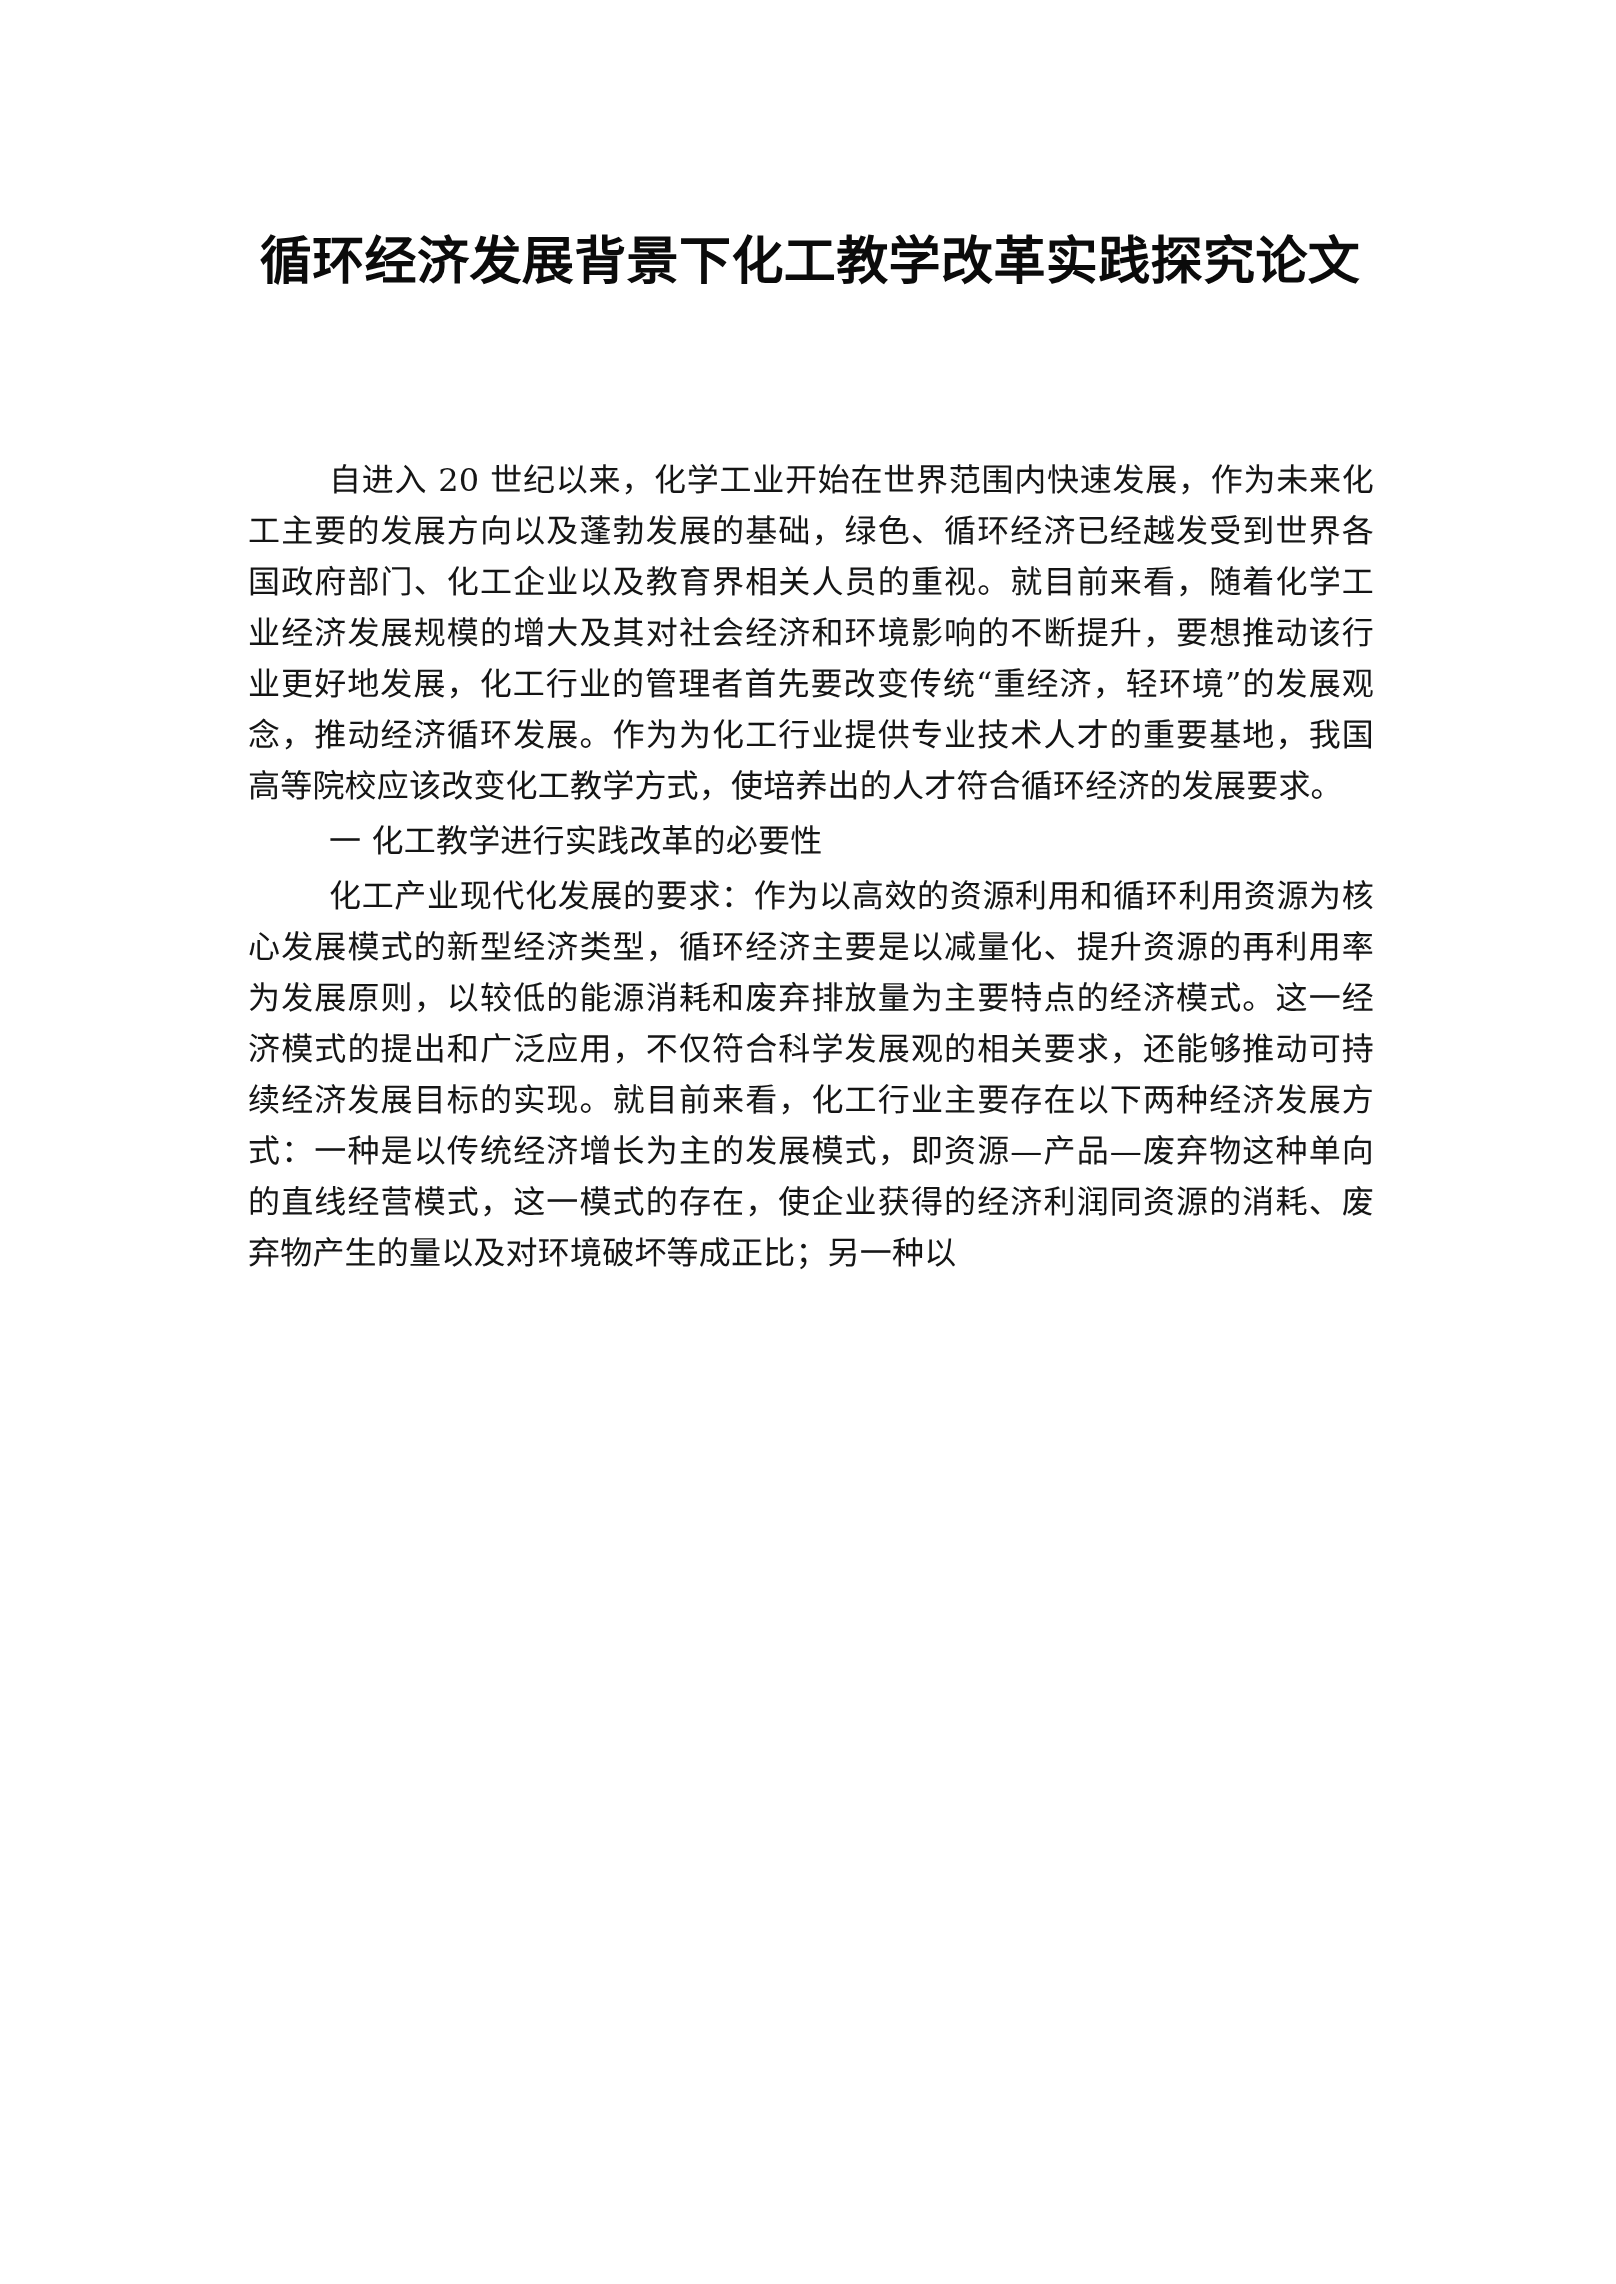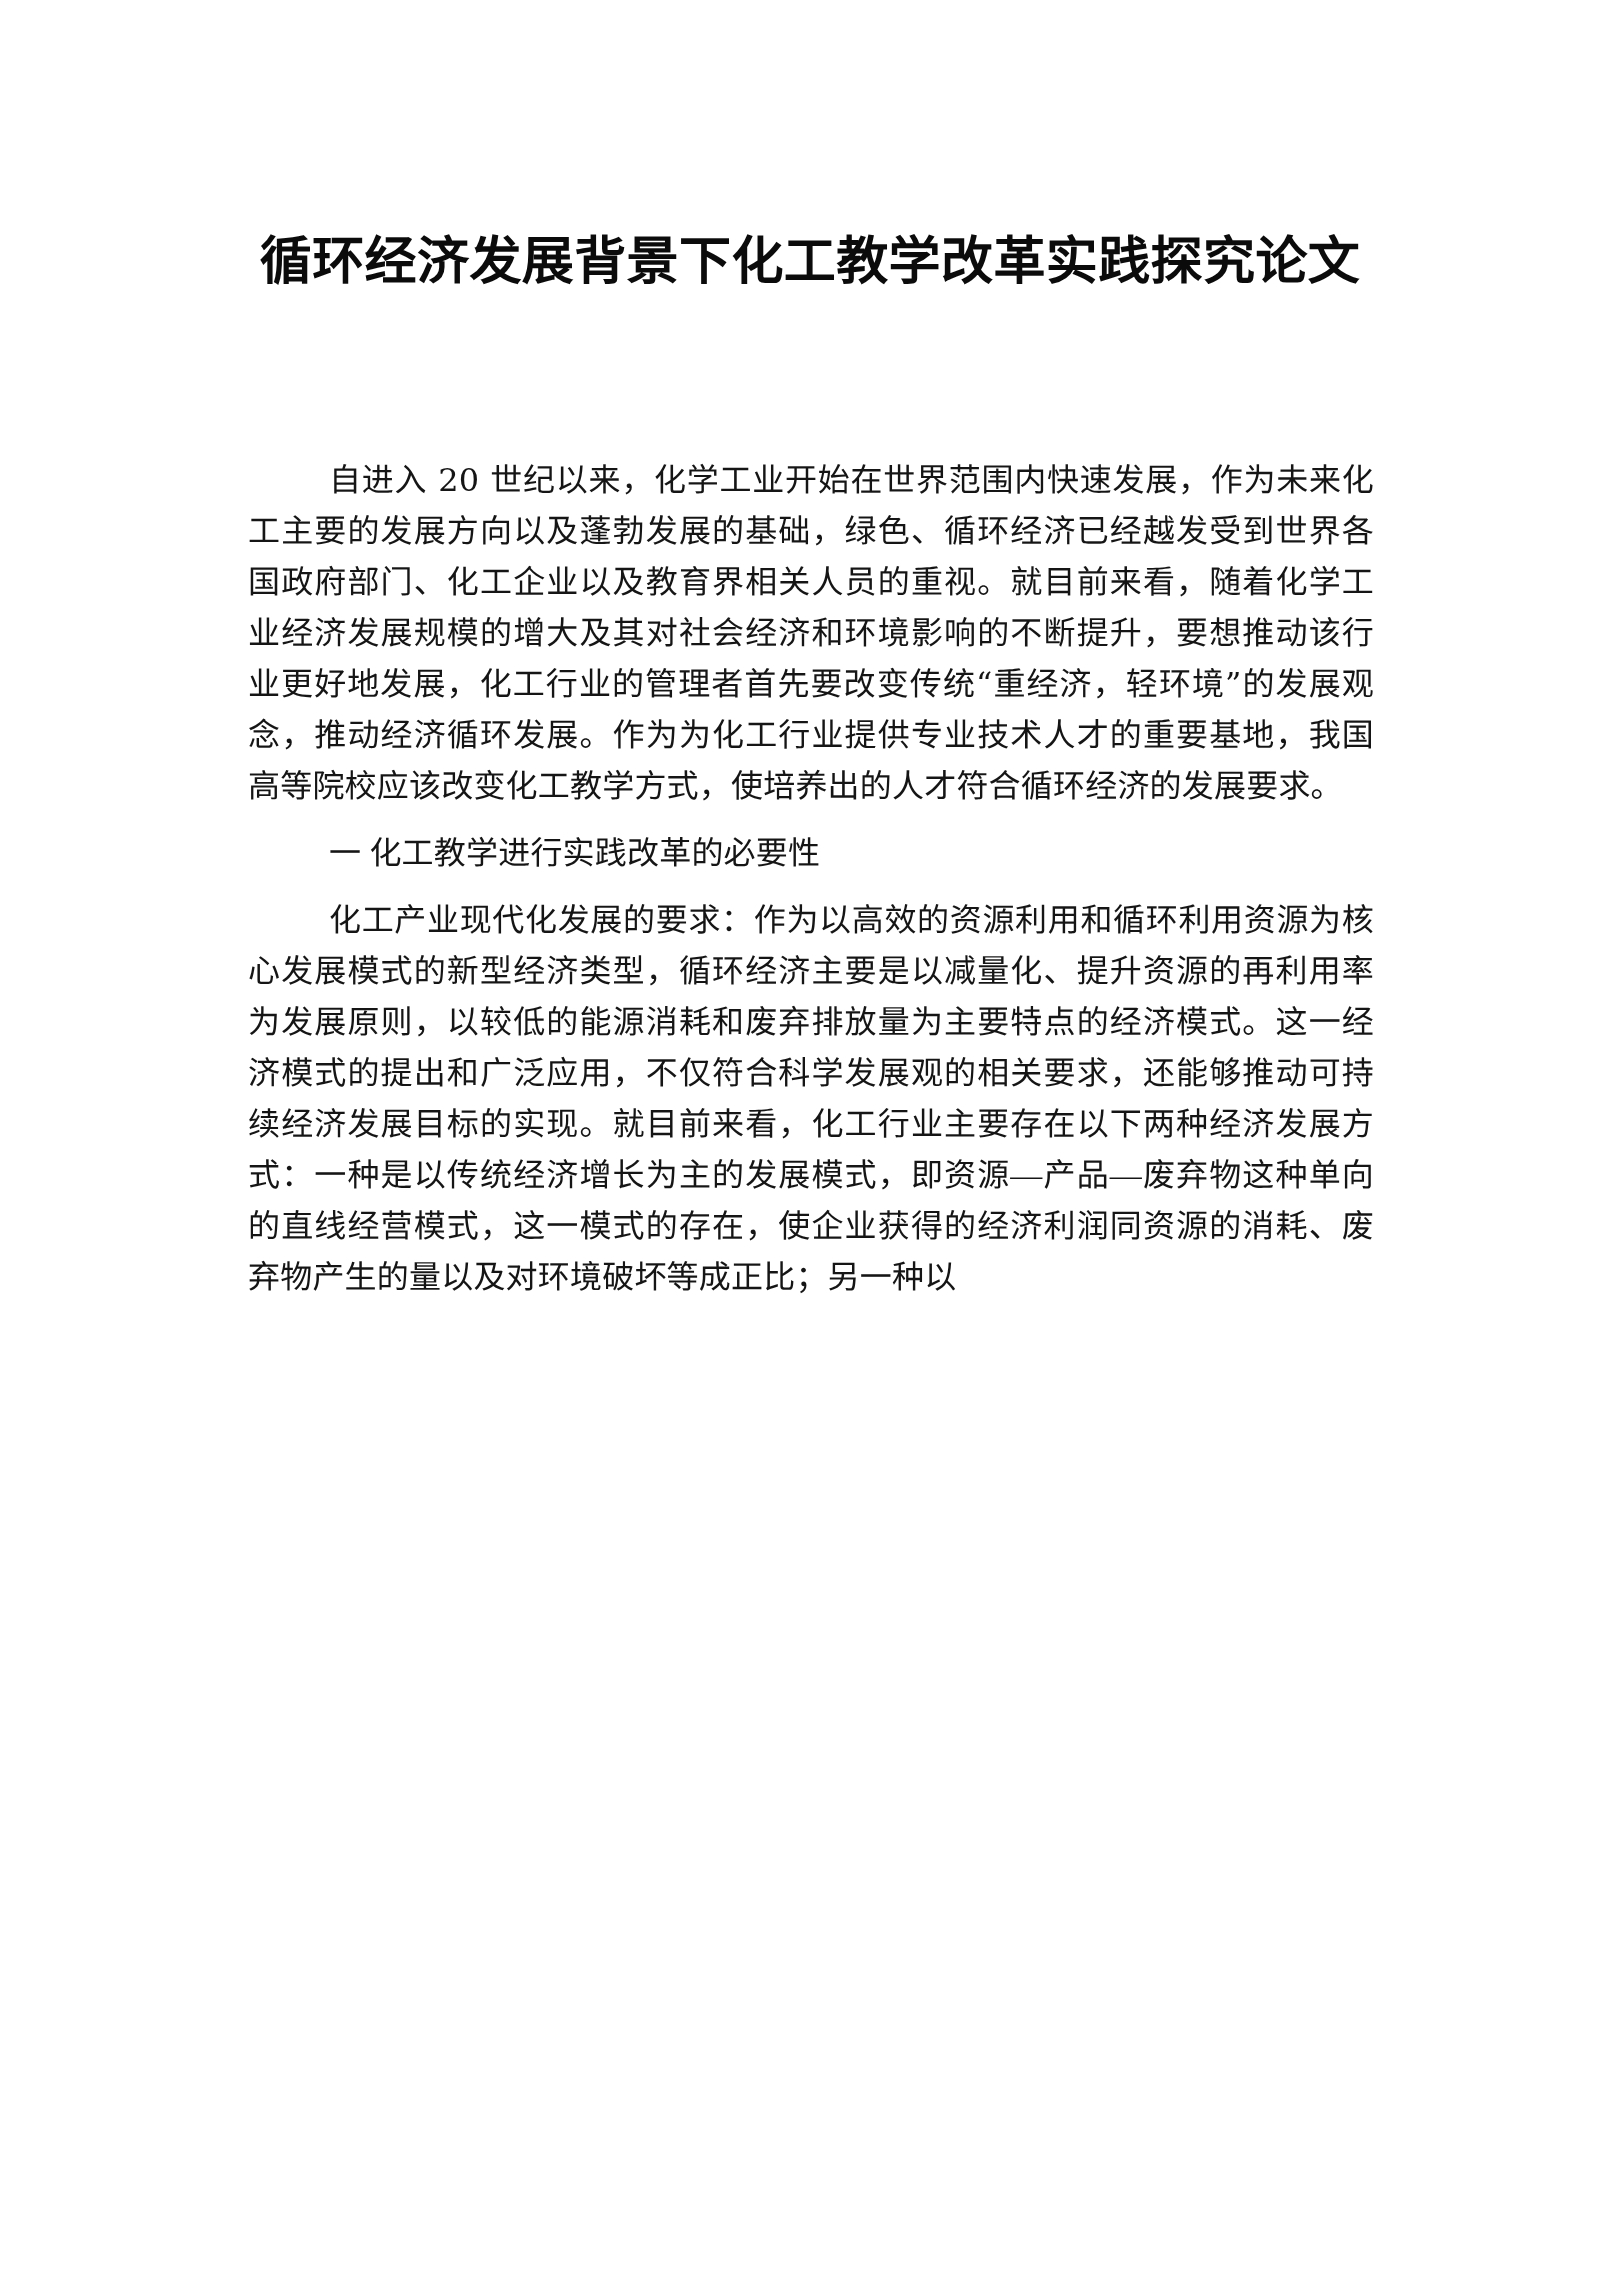--- a/index.html
+++ b/index.html
@@ -59,22 +59,21 @@
   }
 
   .para.heading-num {
     text-indent: 81px;
     text-align: left;
     text-align-last: left;
   }
 
   
   .para + .para {
-    margin-top: 16px;
-    font-family: Liberation Serif, serif;
+    margin-top: 4px;
   }
 </style>
 </head>
 <body>
 
 <div class="page">
 
   <h1 class="doc-title">循环经济发展背景下化工教学改革实践探究论文</h1>
 
   <div class="doc-body">

